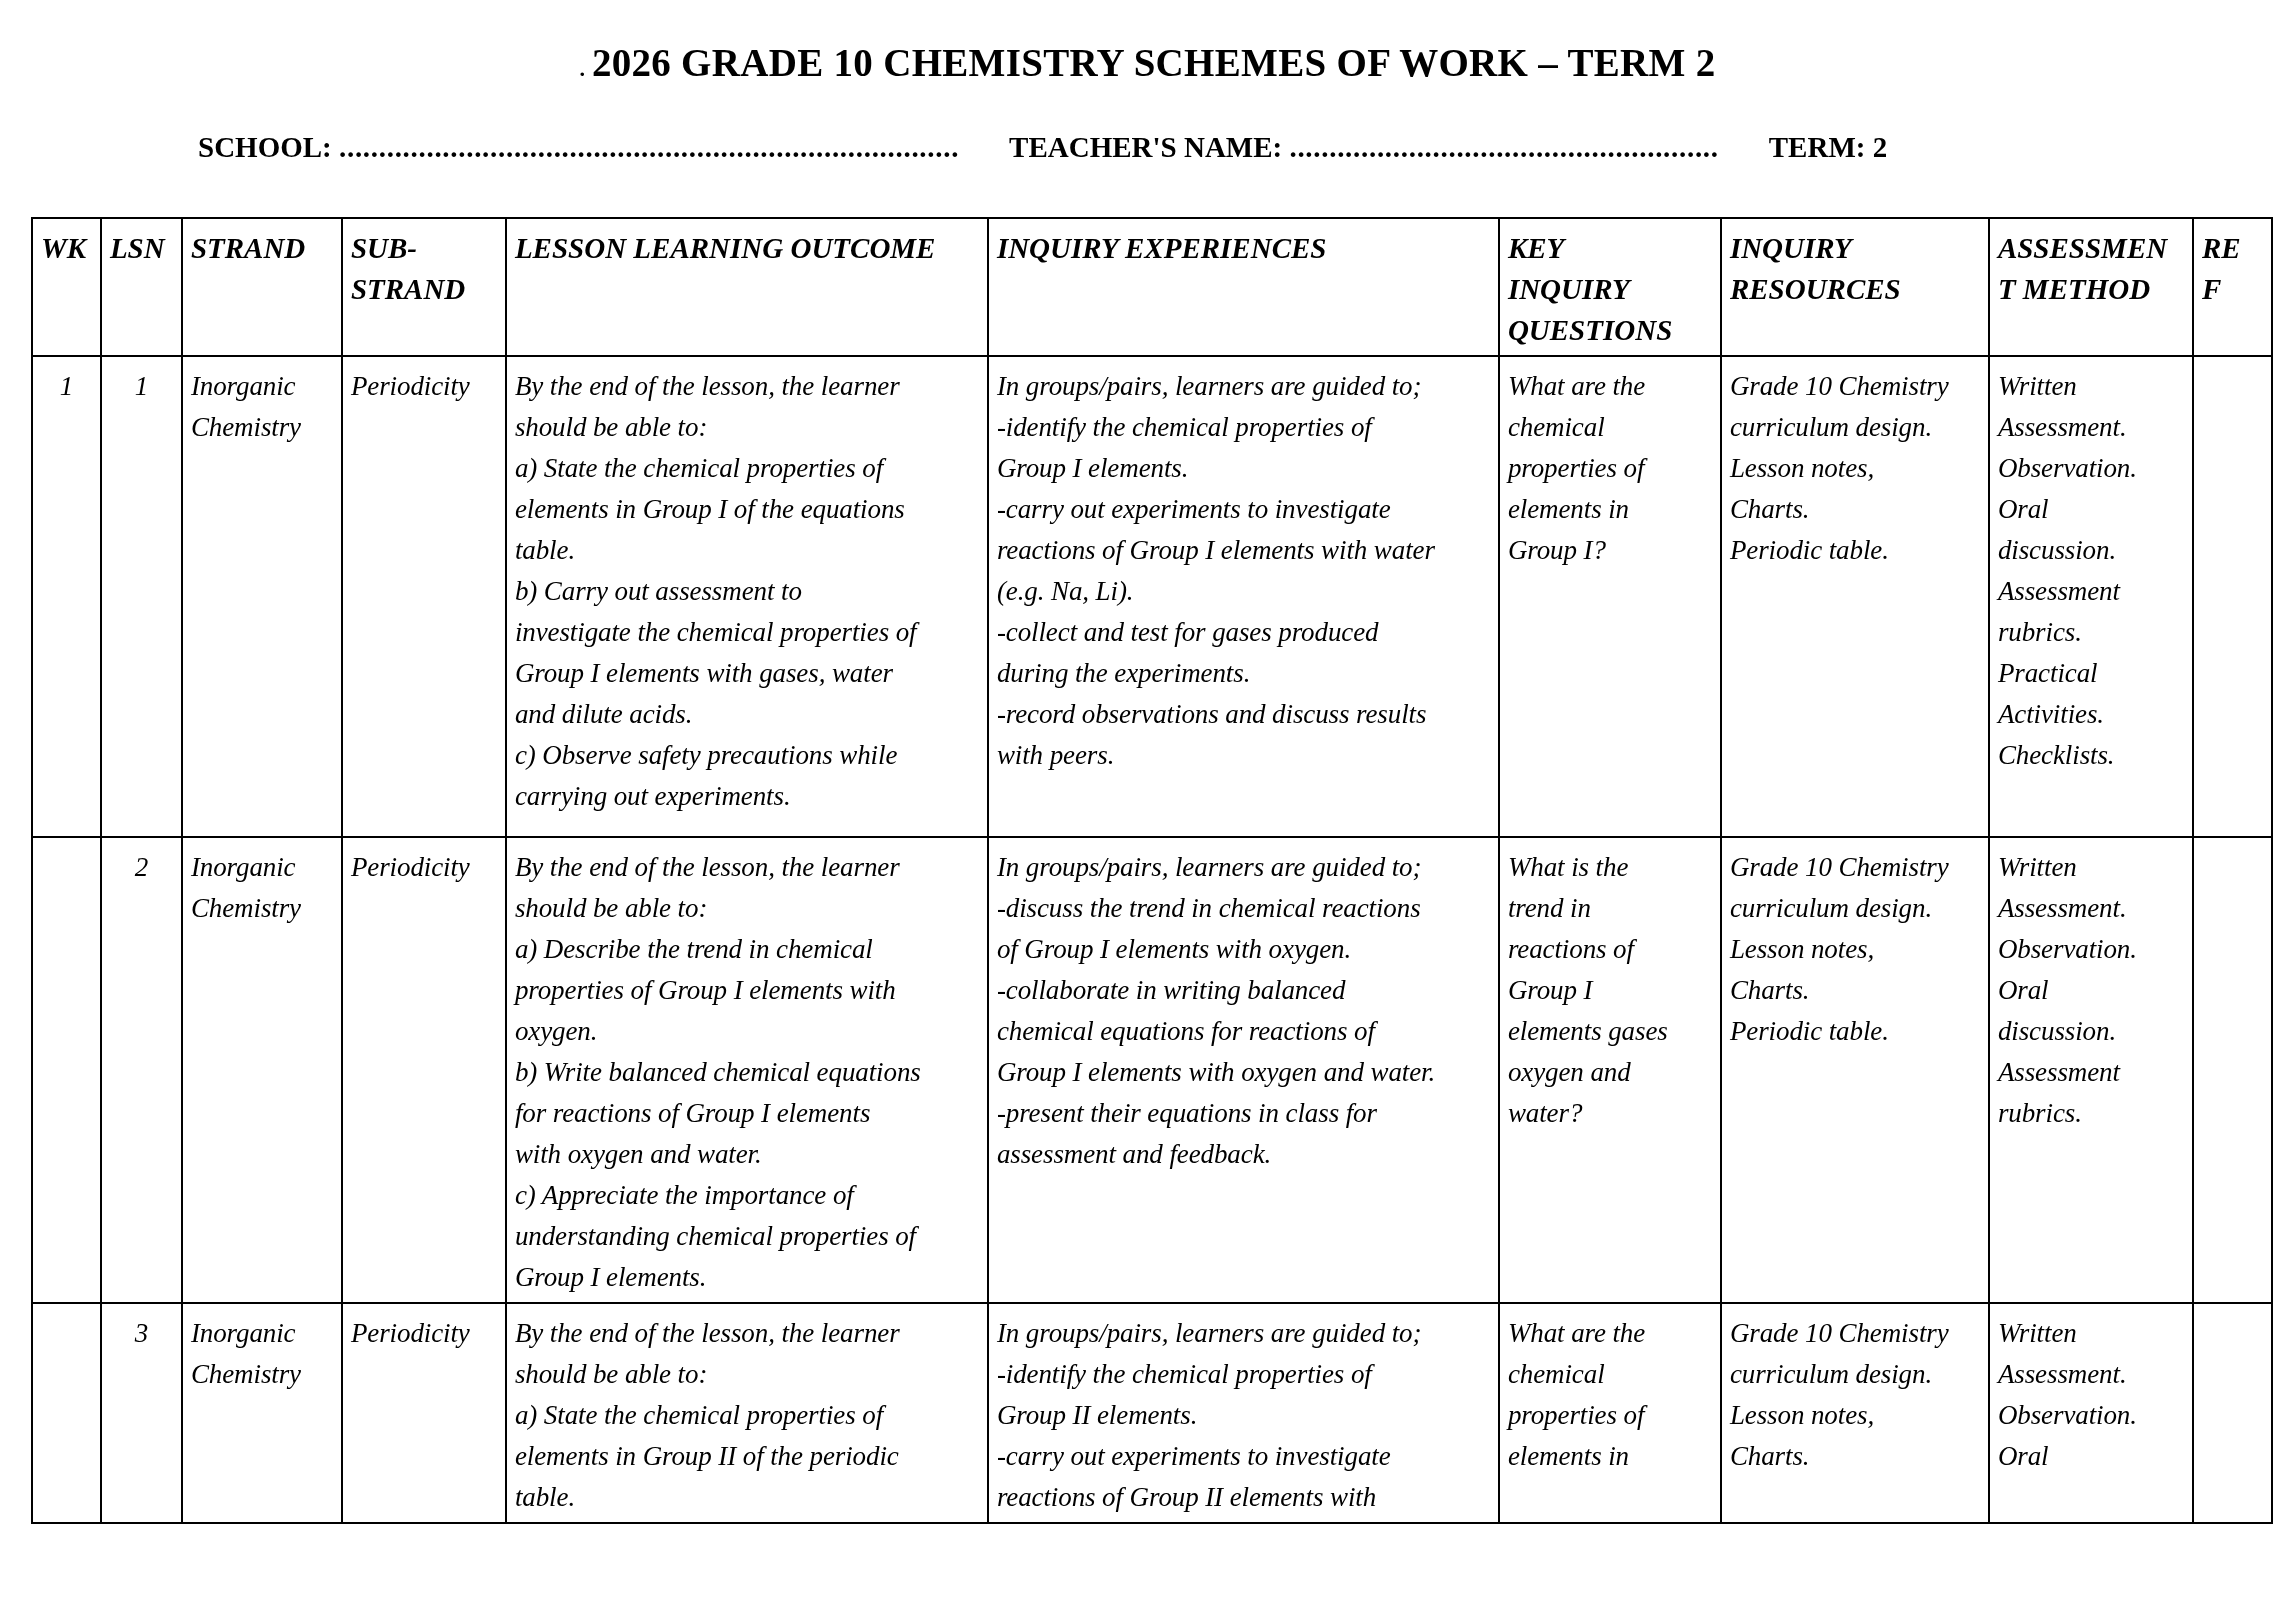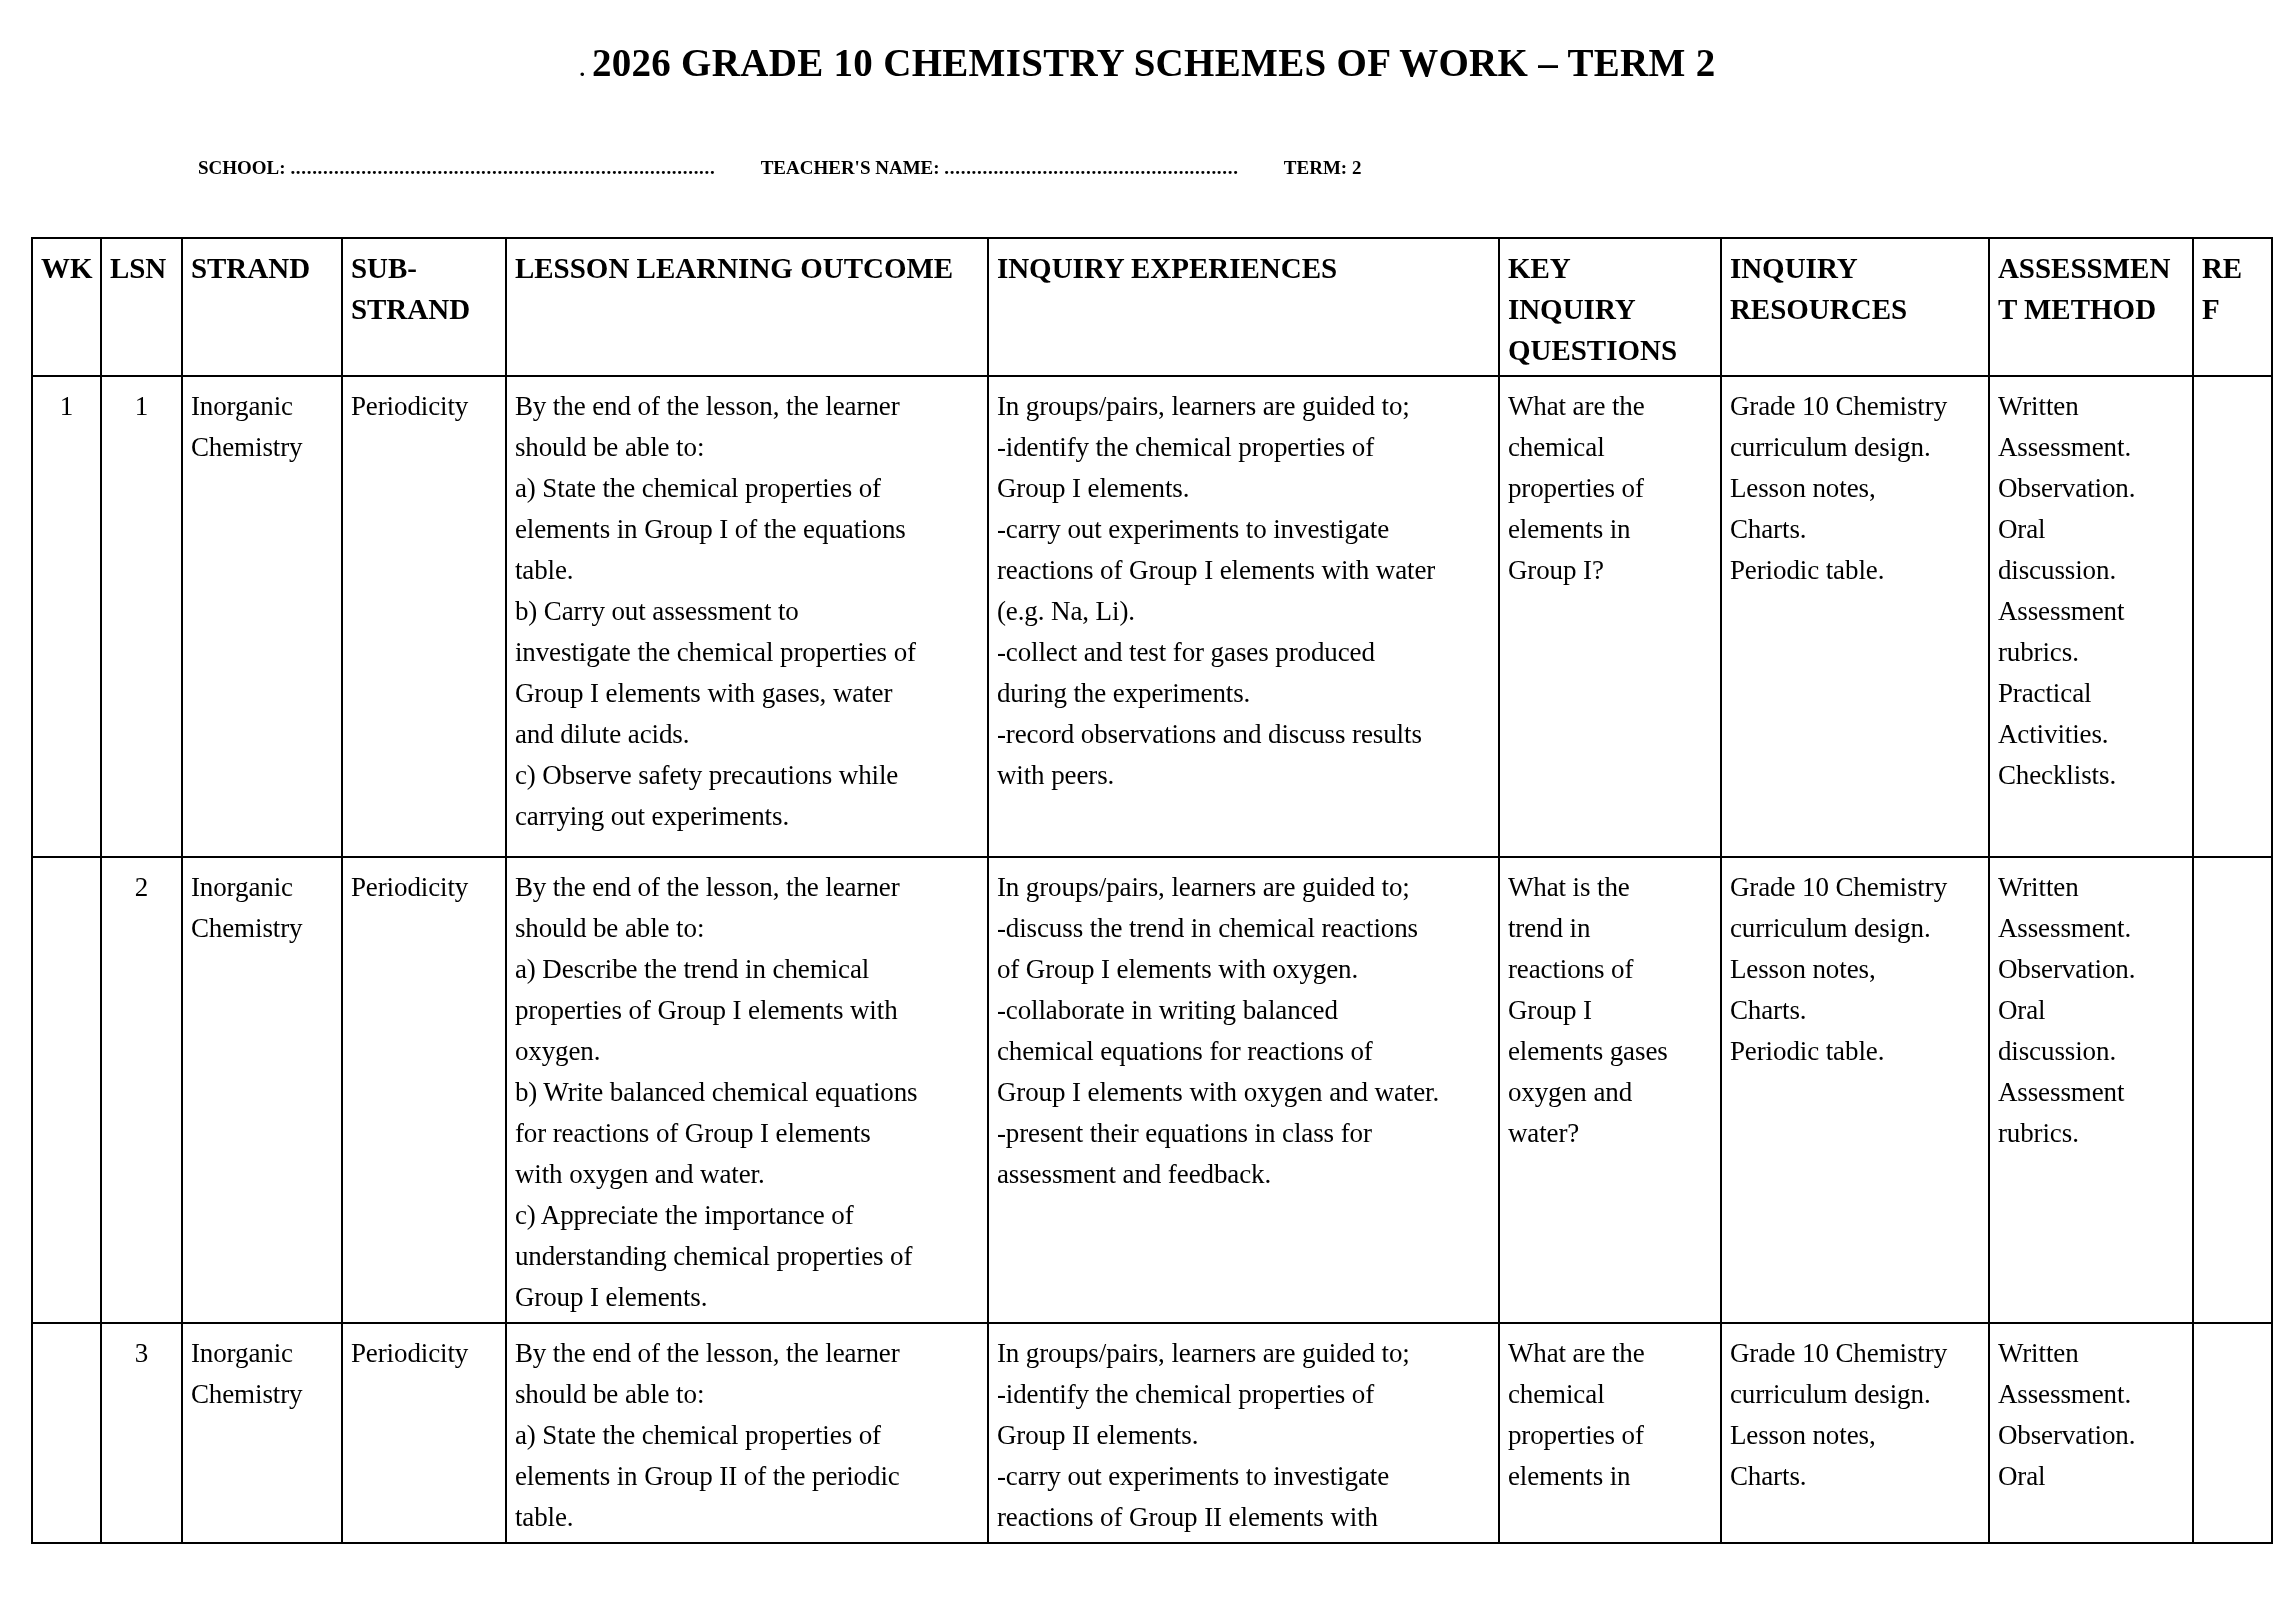--- a/index.html
+++ b/index.html
@@ -17,33 +17,34 @@
     line-height: 44px;
     letter-spacing: 0.3px;
   }
   .title .dot {
     font-size: 22px;
     font-weight: bold;
     vertical-align: baseline;
     margin-right: 6.5px;
   }
   .meta-line {
-    margin: 56px 0 0 198px;
+    margin: 36px 0 0 198px;
     font-weight: bold;
-    font-size: 19px;
+    font-size: 29px;
     line-height: 41px;
     white-space: nowrap;
   }
   .meta-line .dots { letter-spacing: 0.7px; }
   .meta-line .gap { display: inline-block; width: 36px; }
   table.scheme {
     border-collapse: collapse;
     table-layout: fixed;
     width: 2239px;
     margin: 49px 0 0 31px;
+    font-style: italic;
   }
   table.scheme th, table.scheme td {
     border: 2px solid #000000;
     vertical-align: top;
     padding: 9.2px 7.9px 3.9px 7.9px;
     font-size: 27px;
     line-height: 41px;
     letter-spacing: -0.1px;
     overflow: hidden;
   }

